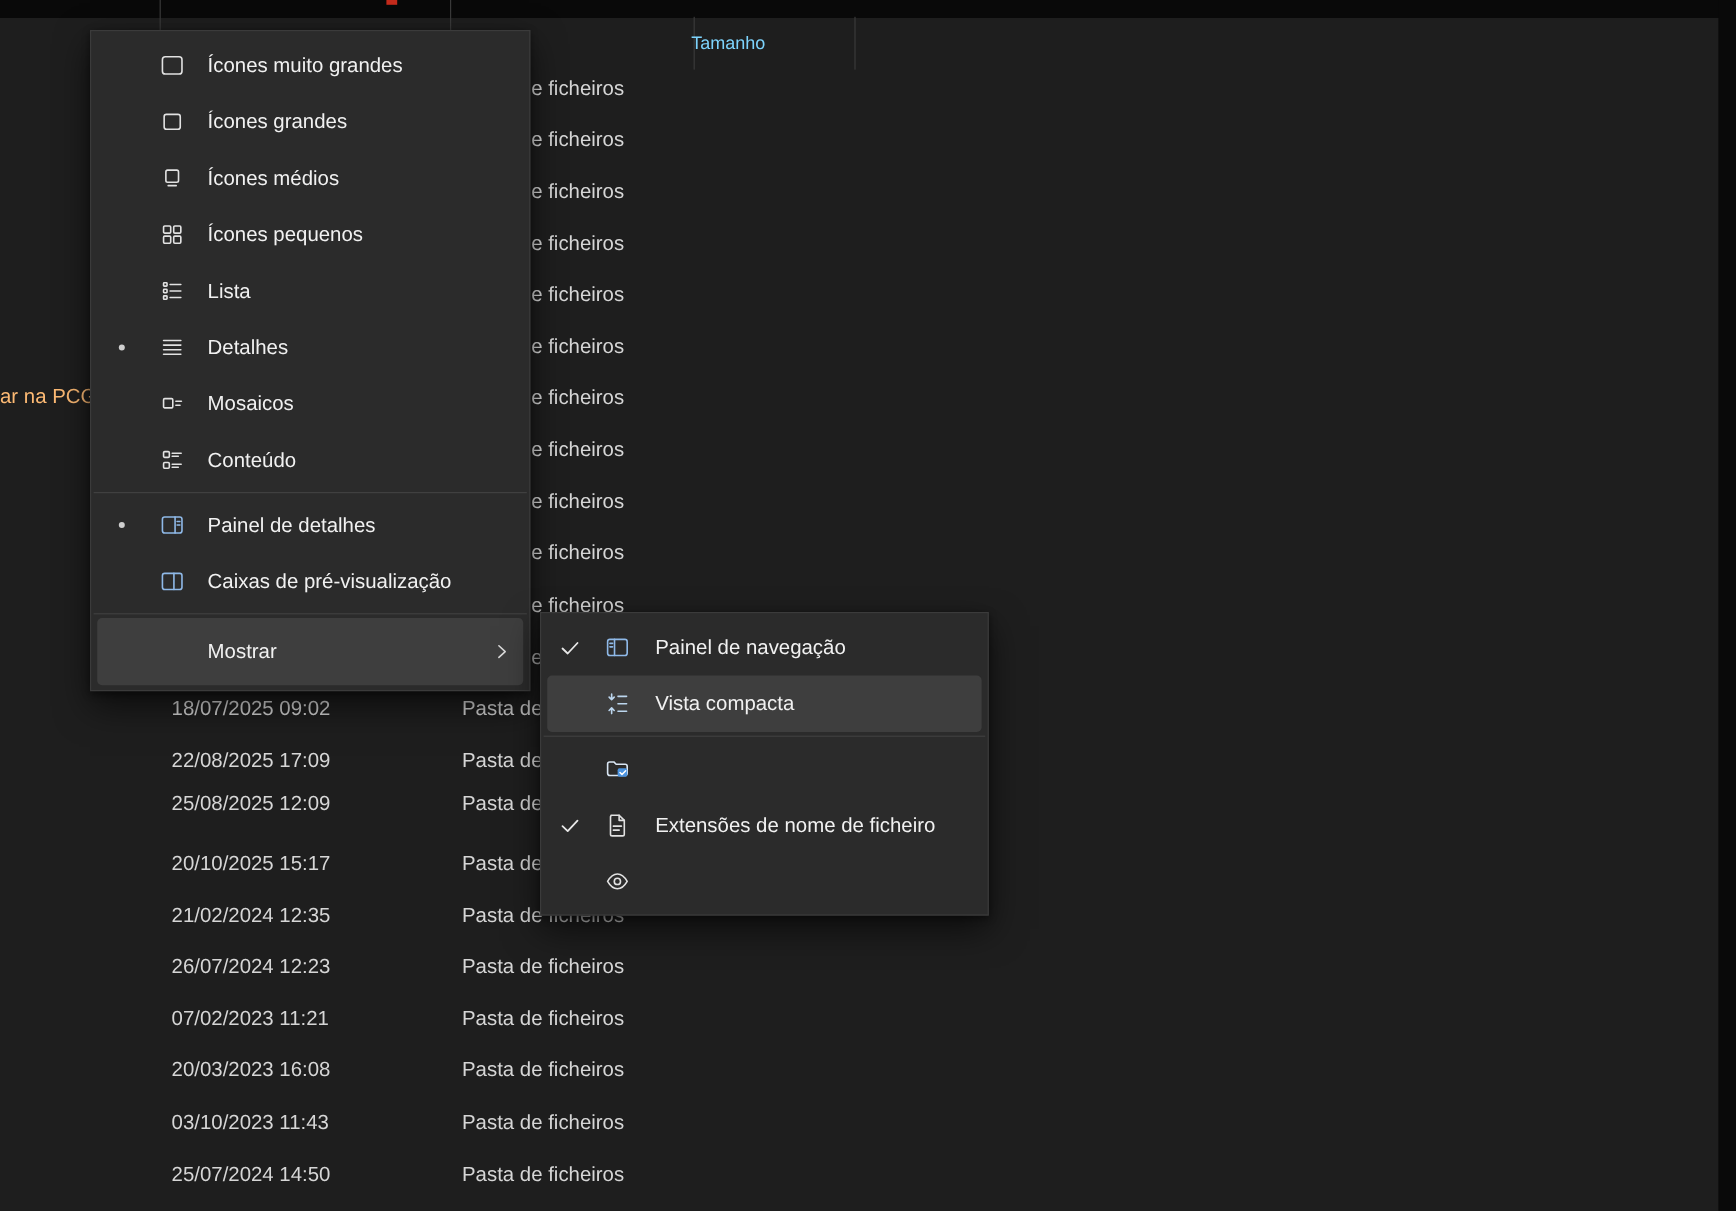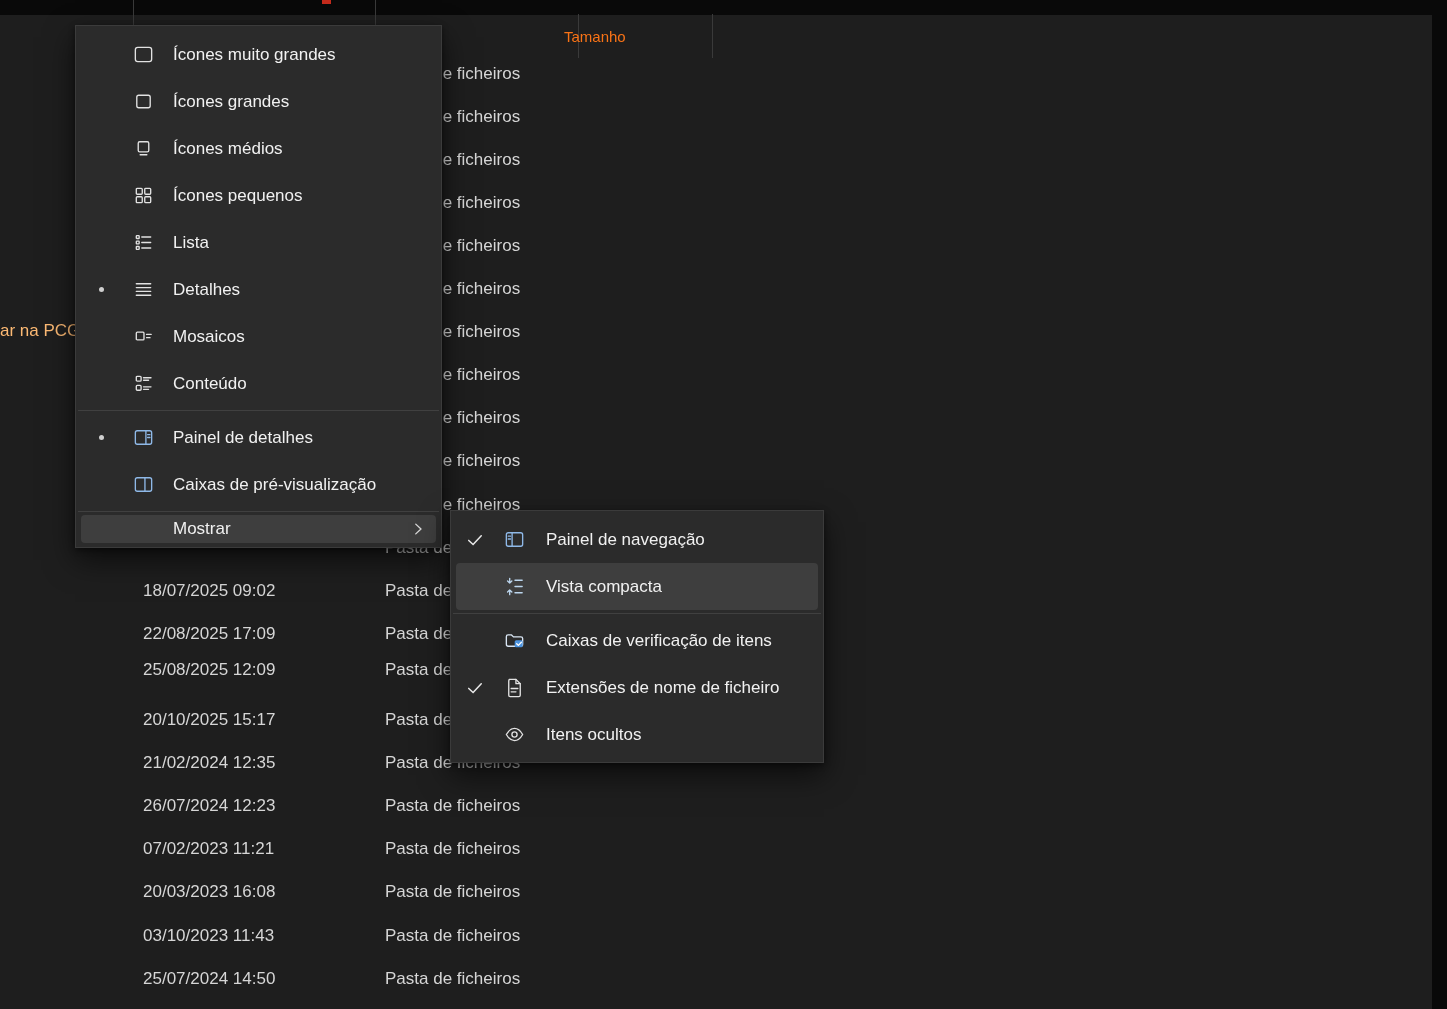--- a/index.html
+++ b/index.html
@@ -14,22 +14,22 @@
   
   .topbar{position:absolute;left:0;top:0;width:100%;height:15px;background:#090909;z-index:2;}
   .right-edge{position:absolute;right:0;top:0;width:15px;height:100%;background:#090909;z-index:2;}
   .red-mark{position:absolute;left:322px;top:0;width:9px;height:4px;background:#c42b1c;z-index:3;}
   .col-sep{position:absolute;width:1px;background:#3a3a3a;z-index:3;}
   #sep1{left:133px;top:0;height:26px;}
   #sep2{left:375px;top:0;height:26px;}
   #sep3{left:578px;top:14px;height:44px;}
   #sep4{left:712px;top:14px;height:44px;}
   .size-header{
-    position:absolute;left:564px;top:15px;height:43px;display:flex;align-items:center;
-    font-size:15px;color:#f97316;z-index:3;
+    position:absolute;left:576px;top:15px;height:43px;display:flex;align-items:center;
+    font-size:15px;color:#7dd3fc;z-index:3;
   }
   .bg-text{position:absolute;left:0;top:321px;font-size:17px;color:#fdba74;z-index:1;white-space:nowrap;}
 
   
   .file-list{position:absolute;left:0;top:0;width:1447px;height:1009px;z-index:1;}
   .file-row{position:absolute;left:0;width:100%;height:43px;line-height:43px;}
   .file-date{position:absolute;left:143px;font-size:17px;color:#d6d6d6;white-space:nowrap;}
   .file-type{position:absolute;left:385px;font-size:17px;color:#d6d6d6;white-space:nowrap;}
 
   
@@ -39,21 +39,21 @@
     padding:5px 0 4px 0;box-sizing:border-box;z-index:10;
   }
   #view-menu{left:75px;top:25px;width:367px;}
   #show-submenu{left:450px;top:510px;width:374px;z-index:11;}
 
   .menu-item{
     height:47px;margin:0 5px;border-radius:4px;display:flex;align-items:center;
     cursor:default;
   }
   .menu-item.hl{background:#3e3e3e;}
-  .menu-item.short{height:28px;}
+  .menu-item.short{height:56px;}
   .radio-col{flex:0 0 40px;display:flex;justify-content:center;align-items:center;}
   .check-col{flex:0 0 38px;display:flex;justify-content:center;align-items:center;}
   .icon-col{flex:0 0 44px;display:flex;justify-content:center;align-items:center;}
   #show-submenu .icon-col{flex:0 0 40px;}
   .dot{width:5px;height:5px;border-radius:50%;background:#cfcfcf;}
   .menu-label{flex:1;font-size:17px;color:#f1f1f1;padding-left:8px;white-space:nowrap;overflow:hidden;}
   #show-submenu .menu-label{padding-left:12px;}
   .chevron-col{flex:0 0 36px;display:flex;justify-content:center;align-items:center;}
   .menu-sep{border-top:1px solid #404040;margin:3px 2px;}
 </style>
@@ -328,21 +328,20 @@
       <div class="menu-sep"></div>
       <div class="menu-item">
         <span class="check-col"></span>
         <span class="icon-col">
           <svg viewBox="0 0 24 24" width="23" height="23" fill="none" stroke="#d9e6f4" stroke-width="1.4" stroke-linecap="round" stroke-linejoin="round">
             <path d="M3.5 8a1.8 1.8 0 0 1 1.8-1.8h3.6l2 2h7.8A1.8 1.8 0 0 1 20.5 10v6a2 2 0 0 1-2 2h-13a2 2 0 0 1-2-2z"></path>
             <rect x="12.2" y="11.8" width="8.3" height="7.2" rx="1.6" fill="#4c94e0" stroke="none"></rect>
             <path d="M14.3 15.4l1.7 1.7 3.2-3.2" stroke="#ffffff"></path>
           </svg>
         </span>
-        <span class="menu-label">Caixas de verificação de itens</span>
       </div>
       <div class="menu-item">
         <span class="check-col">
           <svg viewBox="0 0 24 24" width="20" height="20" fill="none" stroke="#e8e8e8" stroke-width="1.8" stroke-linecap="round" stroke-linejoin="round">
             <path d="M4.5 12.5l5.2 5L19.5 7"></path>
           </svg>
         </span>
         <span class="icon-col">
           <svg viewBox="0 0 24 24" width="23" height="23" fill="none" stroke="#e2e2e2" stroke-width="1.4" stroke-linecap="round" stroke-linejoin="round">
             <path d="M6.5 3.5h7l4.5 4.5v12a1.5 1.5 0 0 1-1.5 1.5h-9a1.5 1.5 0 0 1-1.5-1.5v-15a1.5 1.5 0 0 1 1.5-1.5z"></path>
@@ -354,17 +353,16 @@
         <span class="menu-label">Extensões de nome de ficheiro</span>
       </div>
       <div class="menu-item">
         <span class="check-col"></span>
         <span class="icon-col">
           <svg viewBox="0 0 24 24" width="23" height="23" fill="none" stroke="#e2e2e2" stroke-width="1.4" stroke-linecap="round" stroke-linejoin="round">
             <path d="M3.5 12c2.5-4.4 5.9-6.4 8.5-6.4s6 2 8.5 6.4c-2.5 4.4-5.9 6.4-8.5 6.4s-6-2-8.5-6.4z"></path>
             <circle cx="12" cy="12" r="2.7"></circle>
           </svg>
         </span>
-        <span class="menu-label">Itens ocultos</span>
       </div>
     </div>
 
 </div>
 
 </body></html>

